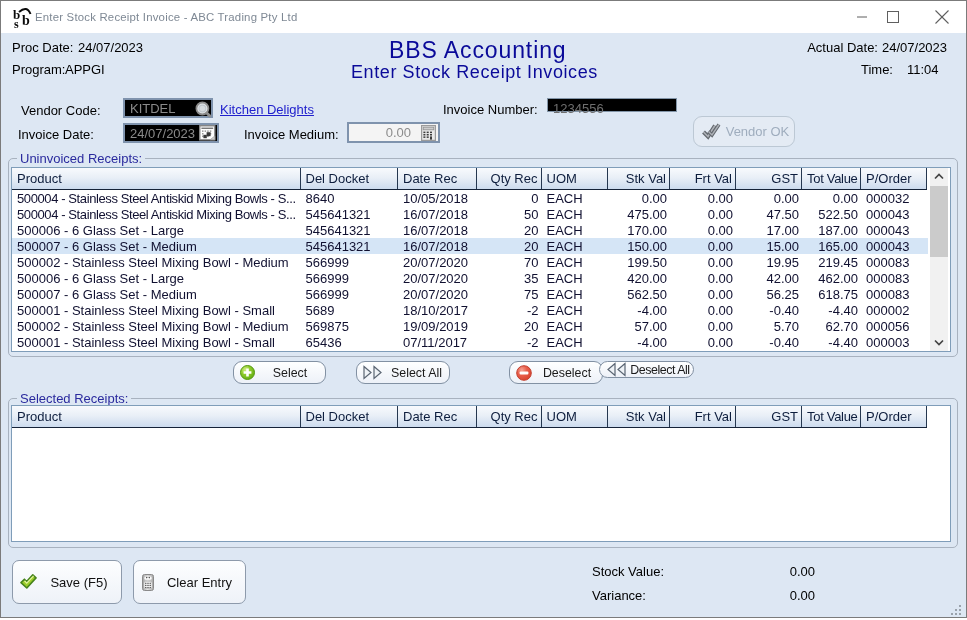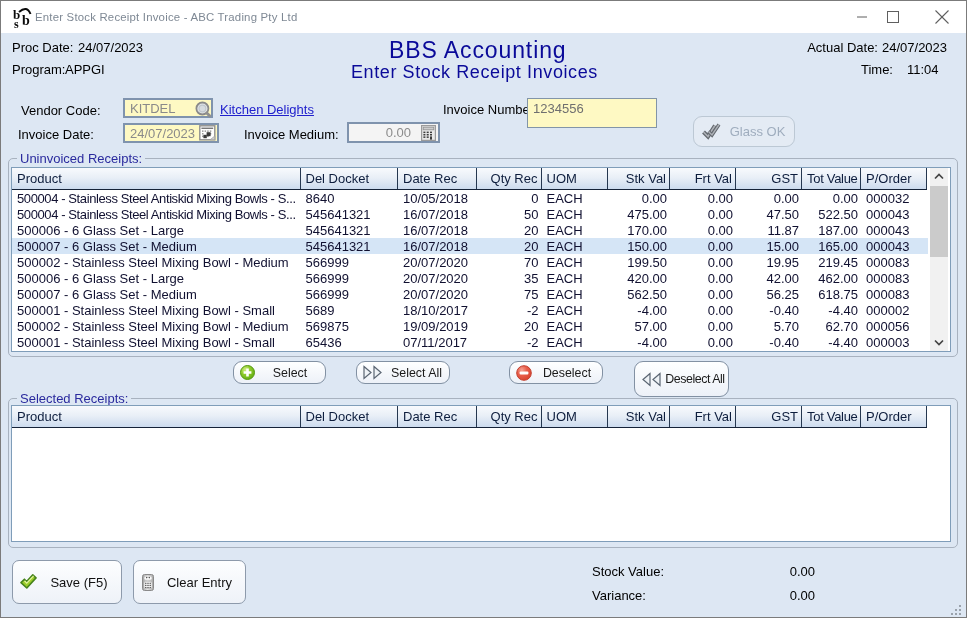--- a/index.html
+++ b/index.html
@@ -6,21 +6,21 @@
   html,body { width:967px; height:620px; background:#fff; overflow:hidden;
     font-family:"Liberation Sans", sans-serif; }
   .win { position:absolute; left:0; top:0; width:967px; height:618px;
     background:#dde7f3; box-shadow: inset 0 0 0 1px #7b7b7b; }
   .titlebar { position:absolute; left:1px; top:1px; right:1px; height:32px; background:#fff; }
   .titletxt { position:absolute; left:34px; top:10px; font-size:11.4px; color:#7e8894; letter-spacing:0.2px; }
   .abs { position:absolute; }
   .lbl { position:absolute; font-size:13px; font-weight:normal; color:#000; white-space:nowrap; }
   .val { position:absolute; font-size:13px; color:#000; white-space:nowrap; }
   .navy { color:#0a0a99; }
-  .inp { position:absolute; border:2px solid #7f93ad; background:#fef9c3; font-size:13px;
+  .inp { position:absolute; border:2px solid #7f93ad; background:#000000; font-size:13px;
      color:#8a8a8a; white-space:nowrap; }
   .gbox { position:absolute; border:1px solid #a8b2bf; border-radius:5px; }
   .gbl { position:absolute; font-size:13px; color:#2a2a9e; background:#dde7f3; padding:0 3px; white-space:nowrap; }
   .tblc { position:absolute; background:#fff; border:1px solid #7f9db9; }
   .thead { position:absolute; display:flex;
      background:linear-gradient(180deg,#f8fafd 0%,#e9eff7 45%,#ccdbee 100%);
      border-bottom:1px solid #152238; }
   .th { font-size:13px; color:#0d1d3d; height:100%; border-right:1px solid #253750;
      padding:3px 3px 0 5px; white-space:nowrap; overflow:hidden; }
   .tr { position:absolute; display:flex; height:16px; }
@@ -66,21 +66,21 @@
 
   <div class="lbl" style="left:21px;top:103px">Vendor Code:</div>
   <div class="inp" style="left:123px;top:98px;width:90px;height:20px;padding:1px 0 0 5px">KITDEL</div>
   <svg class="abs" style="left:194px;top:100px" width="19" height="18" viewBox="0 0 19 18">
     <circle cx="8.4" cy="8.5" r="6" fill="#e3e6e9" stroke="#8a8a8a" stroke-width="1.8"></circle>
     <circle cx="8.4" cy="8.5" r="3.4" fill="#d6dbdf" stroke="#c0c7cd" stroke-width="1.2"></circle>
     <path d="M13,13.2 L15.6,15.8" stroke="#909090" stroke-width="3" stroke-linecap="round"></path>
   </svg>
   <div class="val" style="left:220px;top:102px;color:#2121cd;text-decoration:underline">Kitchen Delights</div>
   <div class="lbl" style="left:443px;top:102px">Invoice Number:</div>
-  <div class="inp" style="left:527px;top:98px;width:130px;height:30px;padding:2px 0 0 5px;border:1.5px solid #8295a8;color:#6f6f6f">1234556</div>
+  <div class="inp" style="left:547px;top:98px;width:130px;height:14px;padding:2px 0 0 5px;border:1.5px solid #8295a8;color:#6f6f6f">1234556</div>
   <div class="lbl" style="left:18px;top:127px">Invoice Date:</div>
   <div class="inp" style="left:123px;top:123px;width:96px;height:20px;padding:1px 0 0 5px">24/07/2023</div>
   <svg class="abs" style="left:199px;top:125px" width="17" height="16" viewBox="0 0 17 16">
     <rect x="0.8" y="0.8" width="15" height="14" fill="#fff" stroke="#8f8f8f" stroke-width="1.4"></rect>
     <rect x="2.4" y="2.6" width="11.8" height="1.3" fill="#6a6a6a"></rect>
     <g fill="#9a9a9a">
       <rect x="3" y="5.4" width="1.5" height="1.5"></rect>
         <rect x="5.6" y="5.4" width="1.5" height="1.5"></rect>
         <rect x="8.2" y="5.4" width="1.5" height="1.5"></rect>
         <rect x="10.8" y="5.4" width="1.5" height="1.5"></rect>
@@ -110,21 +110,21 @@
       <rect x="9" y="11.4" width="2" height="3.2"></rect>
     </g>
   </svg>
   <div class="bigbtn" style="left:693px;top:116px;width:102px;height:31px;border-radius:9px;background:#e4ebf4;border-color:#bcc8d4;color:#9fadbe">
     <svg style="margin-left:8px" width="19" height="17" viewBox="0 0 19 17">
       <path d="M1.5,9 L6,13.5 L13,2.5" fill="none" stroke="#63686e" stroke-width="4"></path>
       <path d="M1.5,9 L6,13.5 L13,2.5" fill="none" stroke="#aeb2b8" stroke-width="1.6"></path>
       <path d="M6.5,8.5 L10,12 L17,1.5" fill="none" stroke="#63686e" stroke-width="3.4"></path>
       <path d="M6.5,8.5 L10,12 L17,1.5" fill="none" stroke="#aeb2b8" stroke-width="1.4"></path>
     </svg>
-      <span class="btxt">Glass OK</span>
+      <span class="btxt">Vendor OK</span>
   </div>
 
   <div class="gbox" style="left:8px;top:158px;width:950px;height:199px"></div>
   <div class="gbl" style="left:17px;top:151px">Uninvoiced Receipts:</div>
   <div class="tblc" style="left:11px;top:167px;width:940px;height:185px">
       <div class="thead" style="left:0;top:0;width:915px;height:22px">
         <div class="th" style="width:288.5px">Product</div>
         <div class="th" style="width:97.5px">Del Docket</div>
         <div class="th" style="width:79px">Date Rec</div>
         <div class="th r" style="width:64.5px">Qty Rec</div>
@@ -160,21 +160,21 @@
         <div class="td" style="width:65.5px">000043</div>
       </div>
       <div class="tr" style="left:0;top:54px;width:915px">
         <div class="td" style="width:288.5px">500006 - 6 Glass Set - Large</div>
         <div class="td" style="width:97.5px">545641321</div>
         <div class="td" style="width:79px">16/07/2018</div>
         <div class="td r" style="width:64.5px">20</div>
         <div class="td" style="width:66px">EACH</div>
         <div class="td r" style="width:62.5px">170.00</div>
         <div class="td r" style="width:66px">0.00</div>
-        <div class="td r" style="width:66px">11.87</div>
+        <div class="td r" style="width:66px">17.00</div>
         <div class="td r" style="width:59px">187.00</div>
         <div class="td" style="width:65.5px">000043</div>
       </div>
       <div class="tr" style="left:0;top:70px;width:916px;background:#d5e5f6">
         <div class="td" style="width:288.5px">500007 - 6 Glass Set - Medium</div>
         <div class="td" style="width:97.5px">545641321</div>
         <div class="td" style="width:79px">16/07/2018</div>
         <div class="td r" style="width:64.5px">20</div>
         <div class="td" style="width:66px">EACH</div>
         <div class="td r" style="width:62.5px">150.00</div>
@@ -294,21 +294,21 @@
         <stop offset="0%" stop-color="#f6a496"></stop>
             <stop offset="45%" stop-color="#e9604c"></stop>
             <stop offset="100%" stop-color="#d94430"></stop>
       </radialGradient>
         </defs>
       <circle cx="8" cy="8" r="7.3" fill="url(#rg)" stroke="#c23f2e" stroke-width="1"></circle>
       <rect x="3.6" y="6.6" width="8.8" height="2.8" rx="1" fill="#fff"></rect>
     </svg>
       <span class="btxt">Deselect</span>
     </div>
-  <div class="btn" style="left:634px;top:361px;width:95px;height:36px">
+  <div class="btn" style="left:599px;top:361px;width:95px;height:17px">
     <svg style="margin-left:6px" width="21" height="15" viewBox="0 0 21 15">
       <path d="M9,1.5 L2,7.5 L9,13.5 Z" fill="#eef2f6" stroke="#5a6572" stroke-width="1.2"></path>
       <path d="M19,1.5 L12,7.5 L19,13.5 Z" fill="#eef2f6" stroke="#5a6572" stroke-width="1.2"></path>
     </svg>
       <span class="btxt" style="letter-spacing:-0.45px">Deselect All</span>
     </div>
 
   <div class="gbox" style="left:8px;top:398px;width:950px;height:150px"></div>
   <div class="gbl" style="left:17px;top:391px">Selected Receipts:</div>
   <div class="tblc" style="left:11px;top:405px;width:940px;height:137px">

